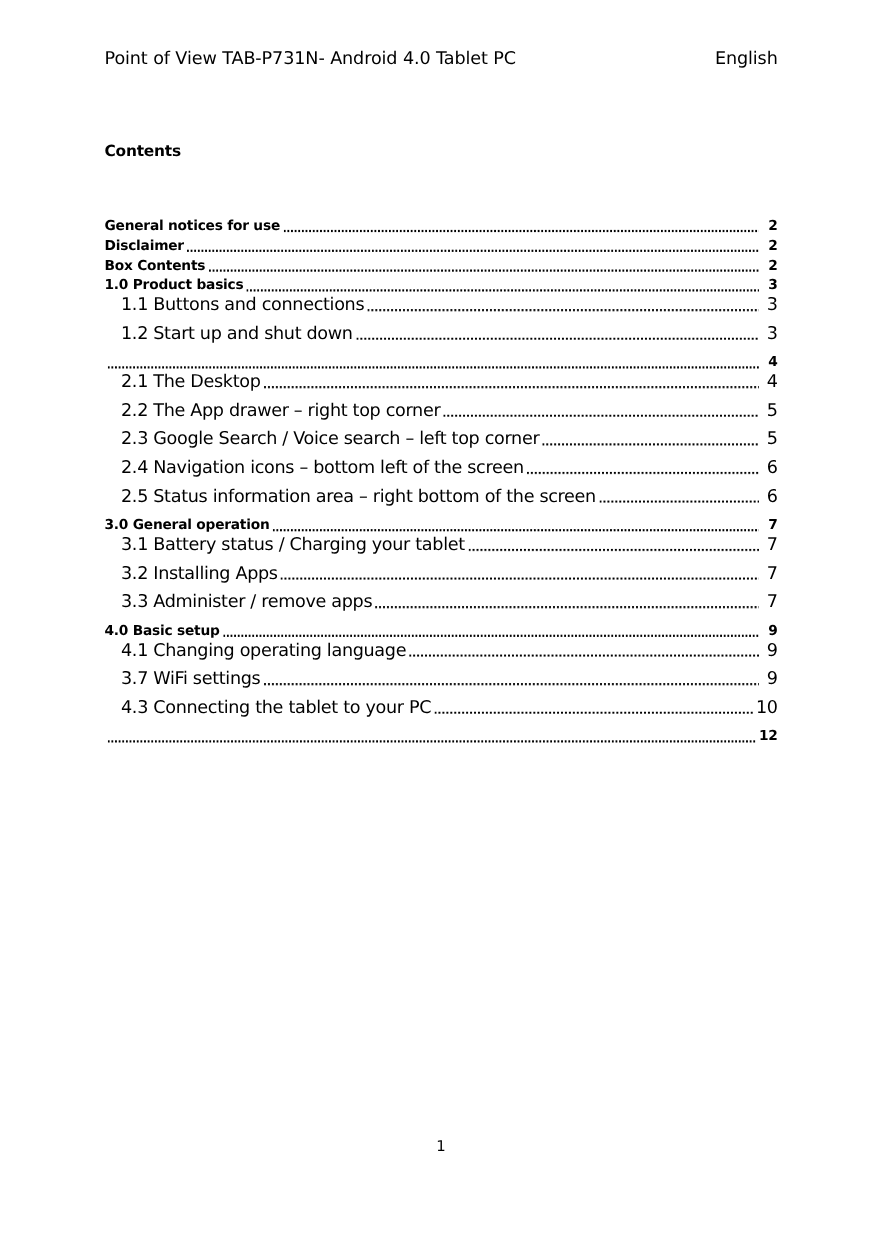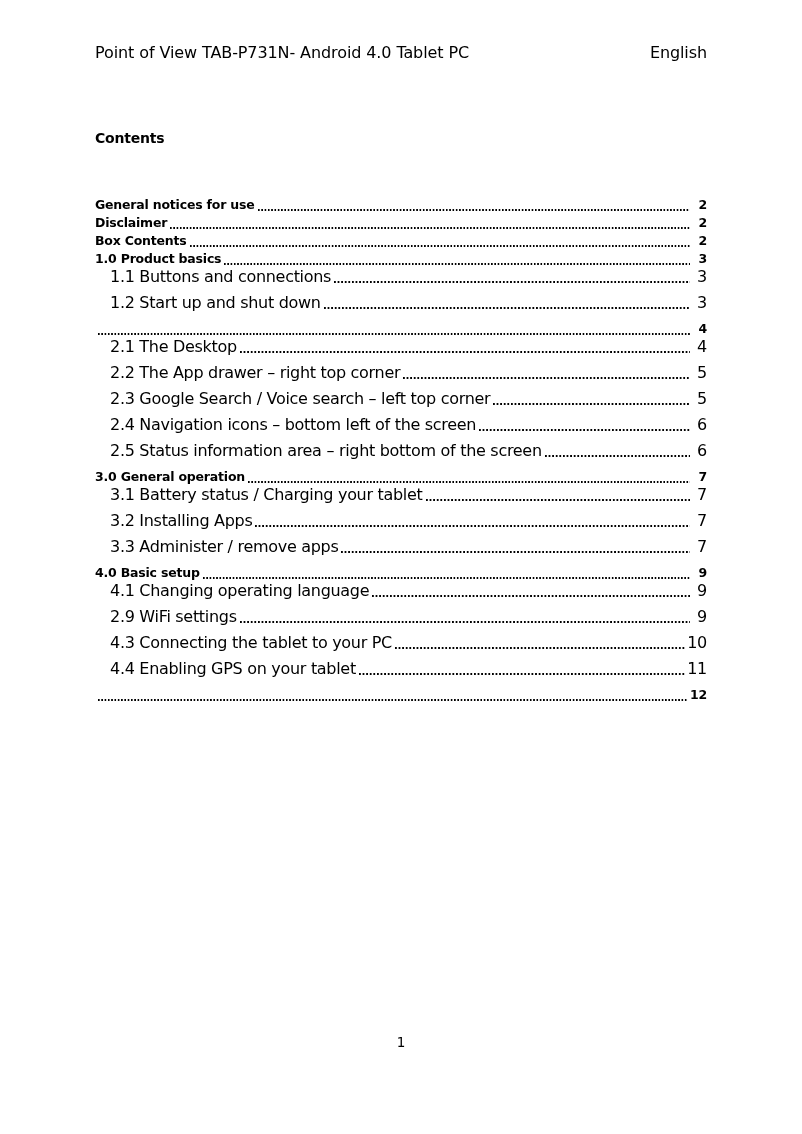--- a/index.html
+++ b/index.html
@@ -191,33 +191,28 @@
         <span class="toc-label">4.0 Basic setup</span>
         <span class="leader"></span>
         <span class="toc-page">9</span>
       </div>
       <div class="toc-row lvl2">
         <span class="toc-label">4.1 Changing operating language</span>
         <span class="leader"></span>
         <span class="toc-page">9</span>
       </div>
       <div class="toc-row lvl2">
-        <span class="toc-label">2.9 WiFi settings</span>
+        <span class="toc-label">3.7 WiFi settings</span>
         <span class="leader"></span>
         <span class="toc-page">9</span>
       </div>
       <div class="toc-row lvl2">
         <span class="toc-label">4.3 Connecting the tablet to your PC</span>
         <span class="leader"></span>
         <span class="toc-page">10</span>
-      </div>
-      <div class="toc-row lvl2">
-        <span class="toc-label">4.4 Enabling GPS on your tablet</span>
-        <span class="leader"></span>
-        <span class="toc-page">11</span>
       </div>
       <div class="toc-row lvl1">
         <span class="leader"></span>
         <span class="toc-page">12</span>
       </div>
     </div>
 
   <div class="footer">
     <span>1</span>
   </div>

